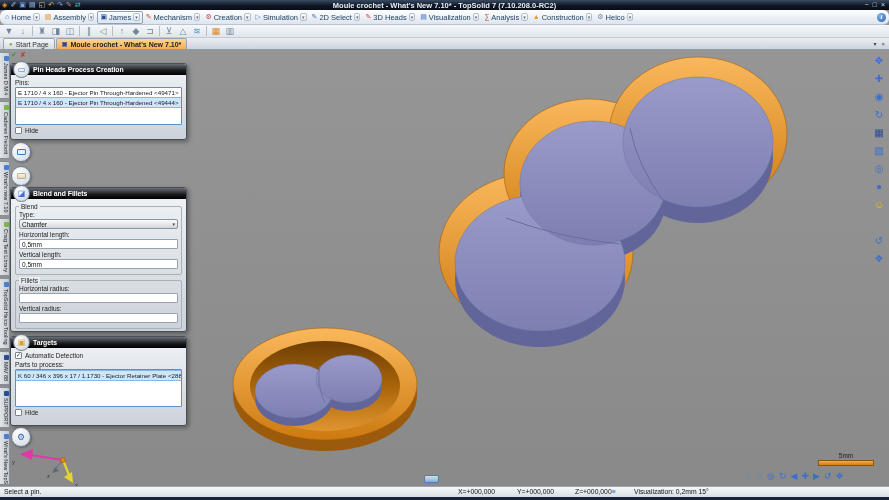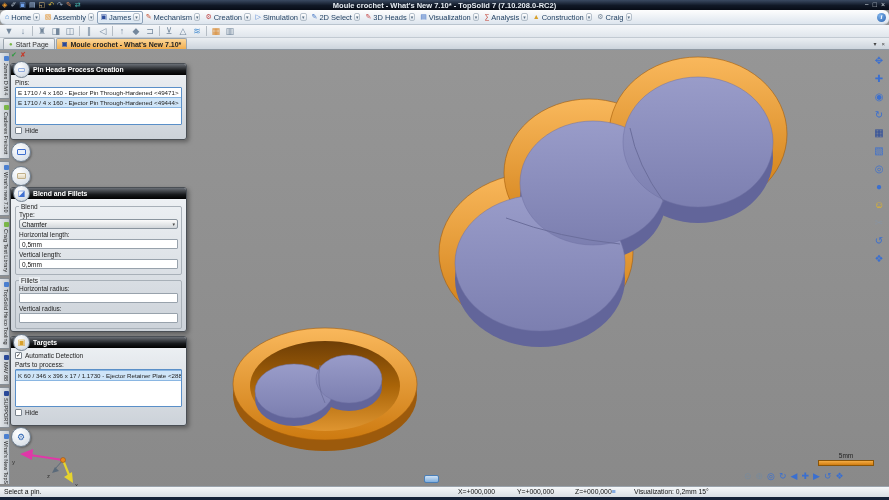--- a/index.html
+++ b/index.html
@@ -165,21 +165,21 @@
         <span>Analysis</span>
         <span class="chev">▾</span>
       </div>
     <div class="rtab">
         <span class="g" style="color:#d8a02a">▲</span>
         <span>Construction</span>
         <span class="chev">▾</span>
       </div>
     <div class="rtab">
         <span class="g" style="color:#7a8a9a">⚙</span>
-        <span>Craig</span>
+        <span>Heico</span>
         <span class="chev">▾</span>
       </div>
     <div class="ribbon-info">i</div>
   </div>
 
   <div class="toolbar">
     <span class="ti" style="color:#73879c">▼</span>
     <span class="ti" style="color:#73879c">↓</span>
     <span class="sep"></span>
     <span class="ti" style="color:#73879c">♜</span>

